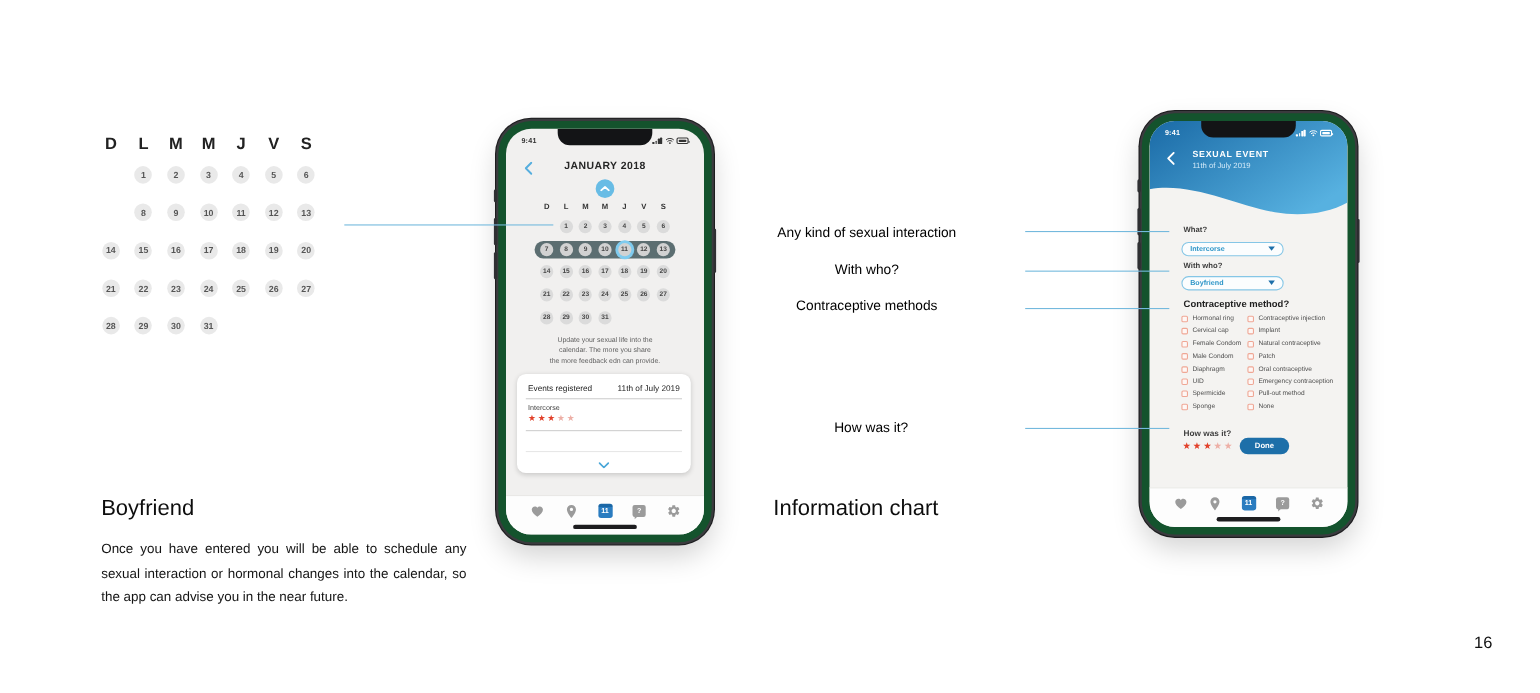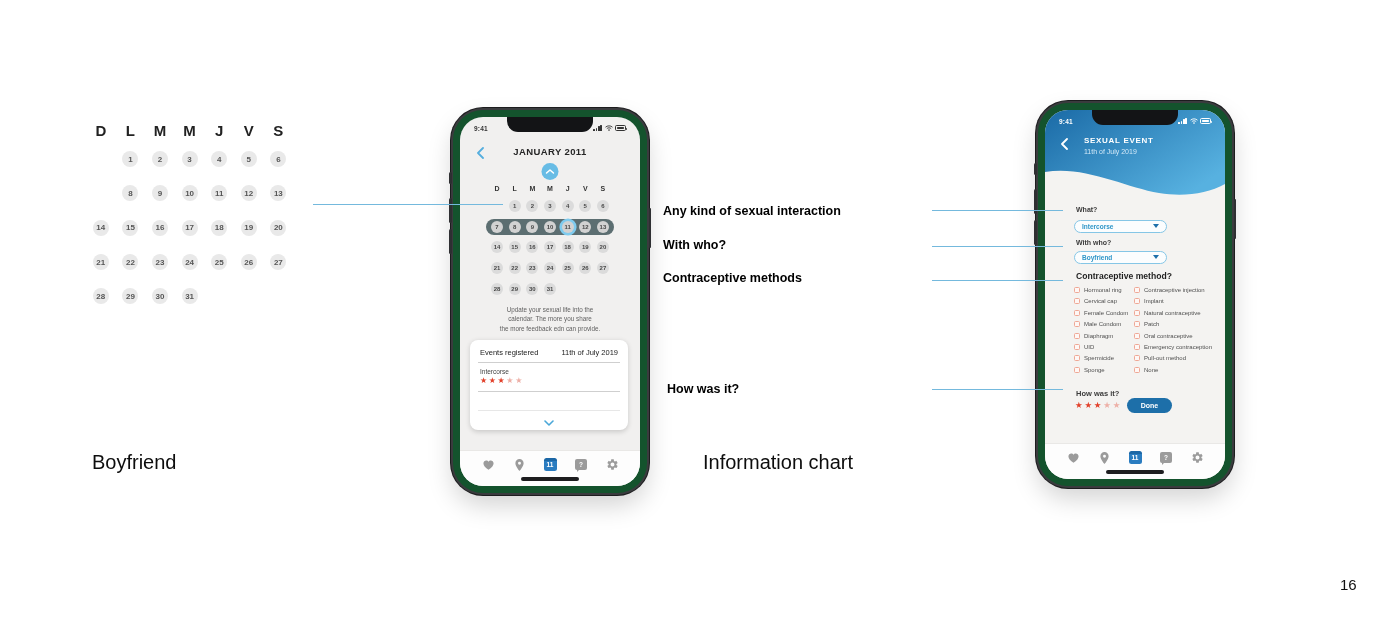--- a/index.html
+++ b/index.html
@@ -17,21 +17,21 @@
   .bc-row { height:34.3px; }
   .bc-day { width:16px; height:16px; border-radius:50%; background:var(--day-circle,#e9e9e9);
     color:#555; font-size:8px; font-weight:600; display:flex; align-items:center; justify-content:center; }
   .bc-day.empty { background:transparent; }
 
   
   .sec-h { position:absolute; font-size:20px; font-weight:400; color:#0d0d0d; }
   .sec-p { position:absolute; font-size:12.2px; line-height:21.6px; color:#141414; text-align:justify; }
 
   
-  .co-label { position:absolute; font-size:12.5px; font-weight:700; color:#000; text-align:left; }
+  .co-label { position:absolute; font-size:12.5px; font-weight:400; color:#000; text-align:center; }
   .co-line { position:absolute; height:1.3px; background:var(--line-blue,#74b9dd); z-index:6; }
 
   
   .phone { position:absolute; width:194px; height:383px; background:#14532d; border-radius:30px;
     box-shadow:0 0 0 2px #3a3b3e, 0 0 0 3px #1c1c1e, 0 12px 26px rgba(0,0,0,0.18); z-index:2; }
   .side-btn { position:absolute; width:2.5px; background:#2e2f32; border-radius:2px; }
   .screen { position:absolute; left:7px; top:7px; right:7px; bottom:7px; border-radius:23px; overflow:hidden; background:#f1f0ef; }
   .screen.right-screen { background:#f4f3f1; }
   .notch { position:absolute; top:0; left:50%; transform:translateX(-50%); width:86px; height:15px;
     background:#131416; border-radius:0 0 11px 11px; z-index:30; }
@@ -182,20 +182,21 @@
           <div class="bc-day">30</div>
           <div class="bc-day">31</div>
           <div class="bc-day empty"></div>
           <div class="bc-day empty"></div>
           <div class="bc-day empty"></div>
         </div>
       </div>
   </div>
 
   <div class="sec-h" style="left:92px; top:451px;">Boyfriend</div>
+  <div class="sec-p" style="left:92px; top:489px; width:332px;">Once you have entered you will be able to schedule any sexual interaction or hormonal changes into the calendar, so the app can advise you in the near future.</div>
 
   <div class="co-line" style="left:313px; top:204px; width:190px;"></div>
 
   <div class="sec-h" style="left:703px; top:451px;">Information chart</div>
 
   <div class="co-label" style="left:663px; top:204px; width:250px;">Any kind of sexual interaction</div>
   <div class="co-line" style="left:932px; top:210px; width:131px;"></div>
 
   <div class="co-label" style="left:663px; top:238px; width:250px;">With who?</div>
   <div class="co-line" style="left:932px; top:246px; width:131px;"></div>
@@ -227,21 +228,21 @@
             <path d="M1.8 3.7 C3 2.5 5 2.5 6.2 3.7" fill="none" stroke="currentColor" stroke-width="0.9"></path>
             <circle cx="4" cy="5.1" r="0.8" fill="currentColor"></circle>
           </svg>
           <span class="batt"></span>
         </span>
       </div>
 
       <svg class="back-btn" style="left:17px; top:30px;" width="7" height="12" viewBox="0 0 7 12">
         <polyline points="6,1 1,6 6,11" fill="none" stroke="#56aede" stroke-width="1.8" stroke-linecap="round" stroke-linejoin="round"></polyline>
       </svg>
-      <div class="p-title">JANUARY 2011</div>
+      <div class="p-title">JANUARY 2018</div>
       <div class="up-btn">
         <svg width="9" height="5" viewBox="0 0 9 5">
           <polyline points="1,4 4.5,1 8,4" fill="none" stroke="#fff" stroke-width="1.6" stroke-linecap="round" stroke-linejoin="round"></polyline>
         </svg>
       </div>
 
       <div class="pcal">
         <div class="pcal-row pcal-head">
             <span>D</span>
             <span>L</span>

